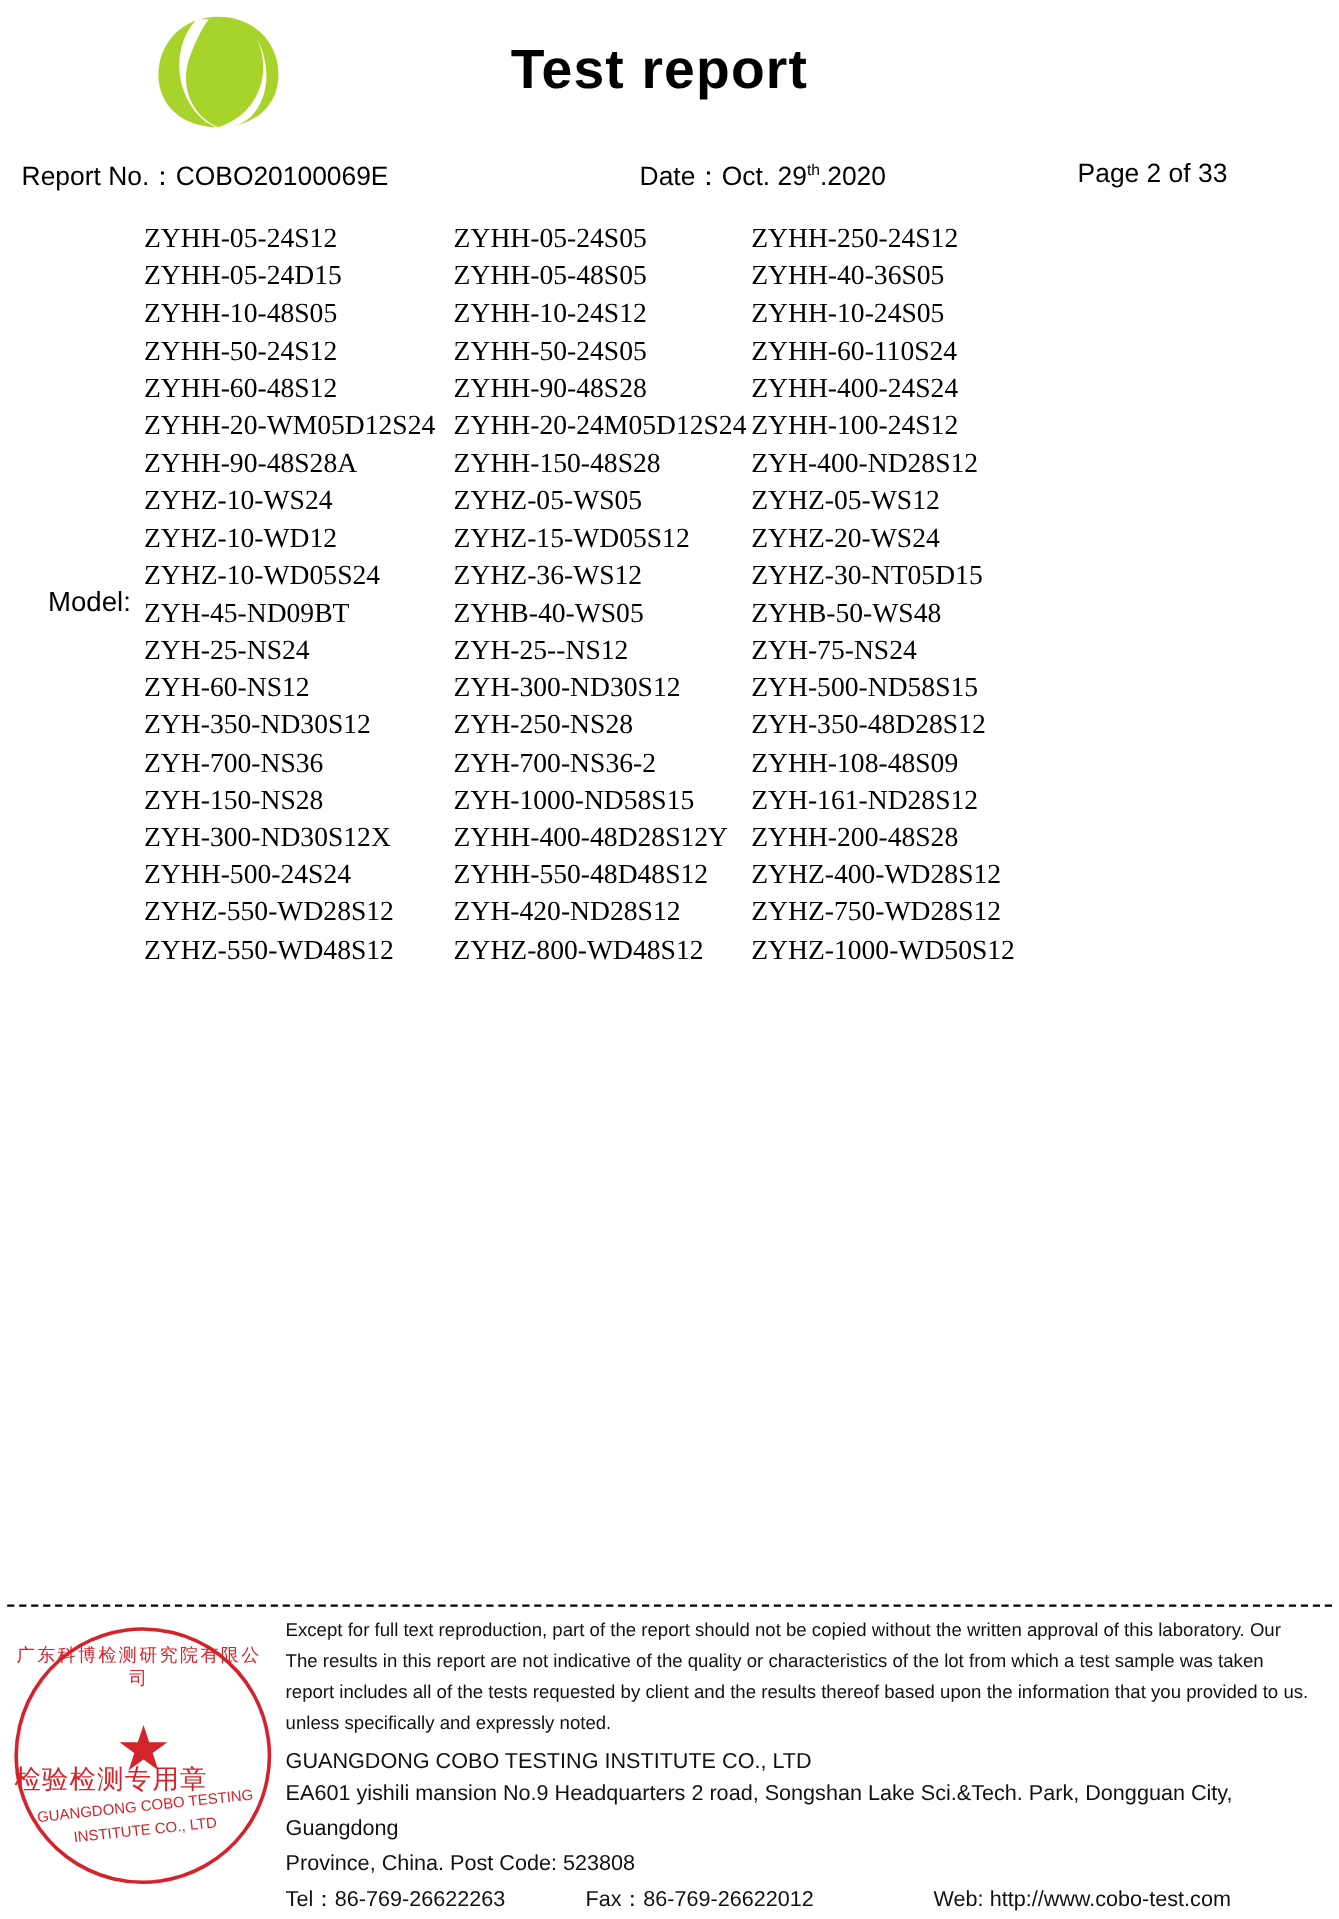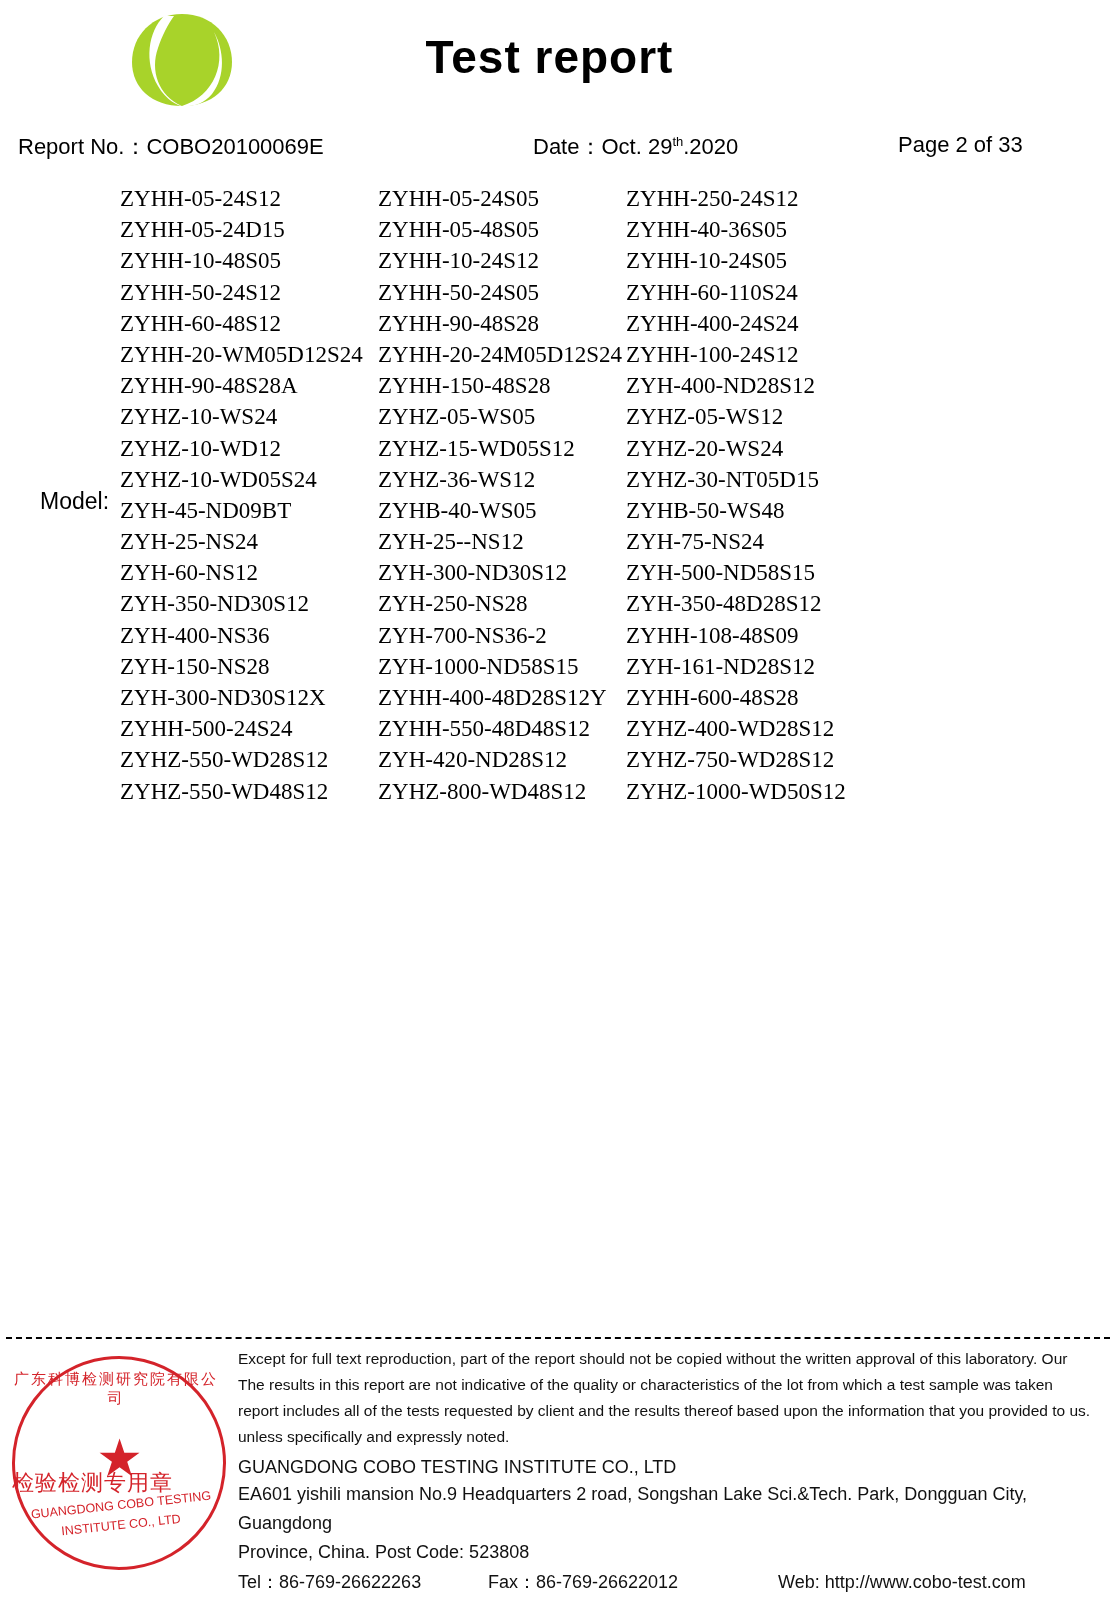--- a/index.html
+++ b/index.html
@@ -325,33 +325,33 @@
         <span class="model-cell c0">ZYH-60-NS12</span>
         <span class="model-cell c1">ZYH-300-ND30S12</span>
         <span class="model-cell c2">ZYH-500-ND58S15</span>
       </div>
       <div class="model-row">
         <span class="model-cell c0">ZYH-350-ND30S12</span>
         <span class="model-cell c1">ZYH-250-NS28</span>
         <span class="model-cell c2">ZYH-350-48D28S12</span>
       </div>
       <div class="model-row">
-        <span class="model-cell c0">ZYH-400-NS36</span>
+        <span class="model-cell c0">ZYH-700-NS36</span>
         <span class="model-cell c1">ZYH-700-NS36-2</span>
         <span class="model-cell c2">ZYHH-108-48S09</span>
       </div>
       <div class="model-row">
         <span class="model-cell c0">ZYH-150-NS28</span>
         <span class="model-cell c1">ZYH-1000-ND58S15</span>
         <span class="model-cell c2">ZYH-161-ND28S12</span>
       </div>
       <div class="model-row">
         <span class="model-cell c0">ZYH-300-ND30S12X</span>
         <span class="model-cell c1">ZYHH-400-48D28S12Y</span>
-        <span class="model-cell c2">ZYHH-600-48S28</span>
+        <span class="model-cell c2">ZYHH-200-48S28</span>
       </div>
       <div class="model-row">
         <span class="model-cell c0">ZYHH-500-24S24</span>
         <span class="model-cell c1">ZYHH-550-48D48S12</span>
         <span class="model-cell c2">ZYHZ-400-WD28S12</span>
       </div>
       <div class="model-row">
         <span class="model-cell c0">ZYHZ-550-WD28S12</span>
         <span class="model-cell c1">ZYH-420-ND28S12</span>
         <span class="model-cell c2">ZYHZ-750-WD28S12</span>

